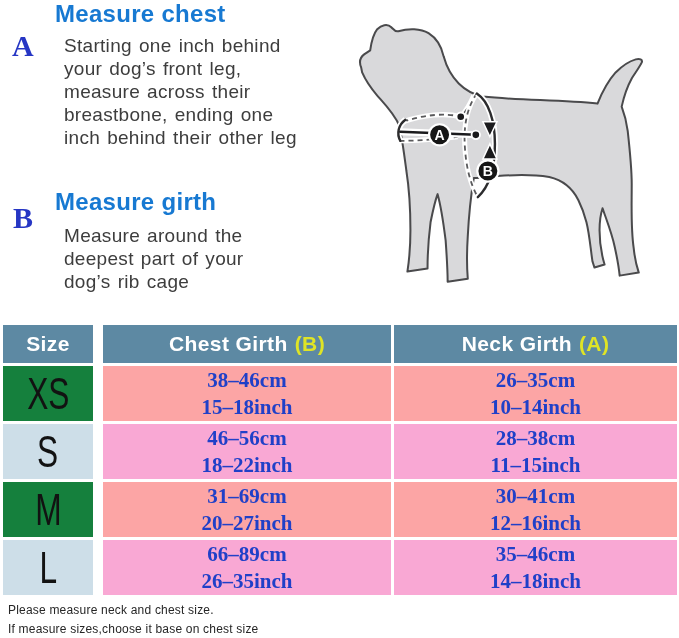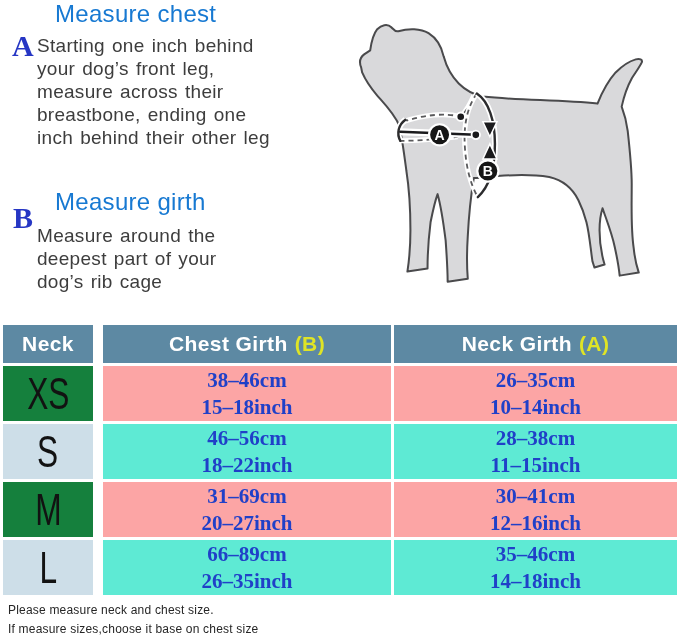--- a/index.html
+++ b/index.html
@@ -6,34 +6,34 @@
   html,body { width:679px; height:638px; background:#fff; overflow:hidden;
               font-family:"Liberation Sans", sans-serif; }
 
   .page { position:relative; width:679px; height:638px; background:#fff; }
 
   
   .top { position:relative; width:679px; height:325px; }
 
   .section-title {
     position:absolute; left:55px;
-    color:#1779d2; font-weight:400; font-size:24px; letter-spacing:.3px;
+    color:#1779d2; font-weight:700; font-size:24px; letter-spacing:.3px;
   }
   #chest-title { top:0px; }
   #girth-title { top:188px; }
 
   .ref-letter {
     position:absolute; font-family:"Liberation Serif", serif;
     font-weight:700; font-size:30px; color:#2636c4; line-height:1;
   }
   #chest-letter { left:12px; top:31px; }
   #girth-letter { left:13px; top:203px; }
 
   .section-body {
-    position:absolute; left:37px; width:310px;
+    position:absolute; left:64px; width:310px;
     color:#3d3d3d; font-size:19px; line-height:23px;
     letter-spacing:.3px; word-spacing:1.5px; white-space:pre-line;
   }
   #chest-body { top:34px; }
   #girth-body { top:224px; }
 
   .dog-wrap { position:absolute; left:337px; top:16px; width:342px; height:304px; }
   .dog-wrap svg { width:100%; height:100%; }
 
   
@@ -59,21 +59,21 @@
   .size-cell .squeeze { display:inline-block; transform:scale(.72,1.02); transform-origin:center; }
 
   .data-cell {
     font-family:"Liberation Serif", serif; font-weight:700;
     color:#2040c8; font-size:21px; line-height:27px; text-align:center;
   }
 
   .row-light .size-cell { background:#15803d; }
   .row-light .data-cell { background:#fca5a5; }
   .row-blue  .size-cell { background:#cddee8; }
-  .row-blue  .data-cell { background:#5eead4; }
+  .row-blue  .data-cell { background:#f9a8d4; }
 
   
   .footnote {
     margin:6px 0 0 8px; color:#262626; font-size:12px; line-height:19px;
     letter-spacing:.2px;
   }
 </style>
 </head>
 <body>
 
@@ -183,21 +183,21 @@
           <text x="150" y="153" text-anchor="middle" dominant-baseline="central" font-family="Liberation Sans, sans-serif" font-size="14" font-weight="bold" fill="#fff">B</text>
         </g>
       </svg>
     </div>
   </div>
 
   <div class="size-table">
 
     <div class="trow head">
       <div class="cell hcell">
-        <span>Neck</span>
+        <span>Size</span>
       </div>
       <div></div>
       <div class="cell hcell">
         <span>Chest Girth</span>
         <span class="yellow">(B)</span>
       </div>
       <div></div>
       <div class="cell hcell">
         <span>Neck Girth</span>
         <span class="yellow">(A)</span>

